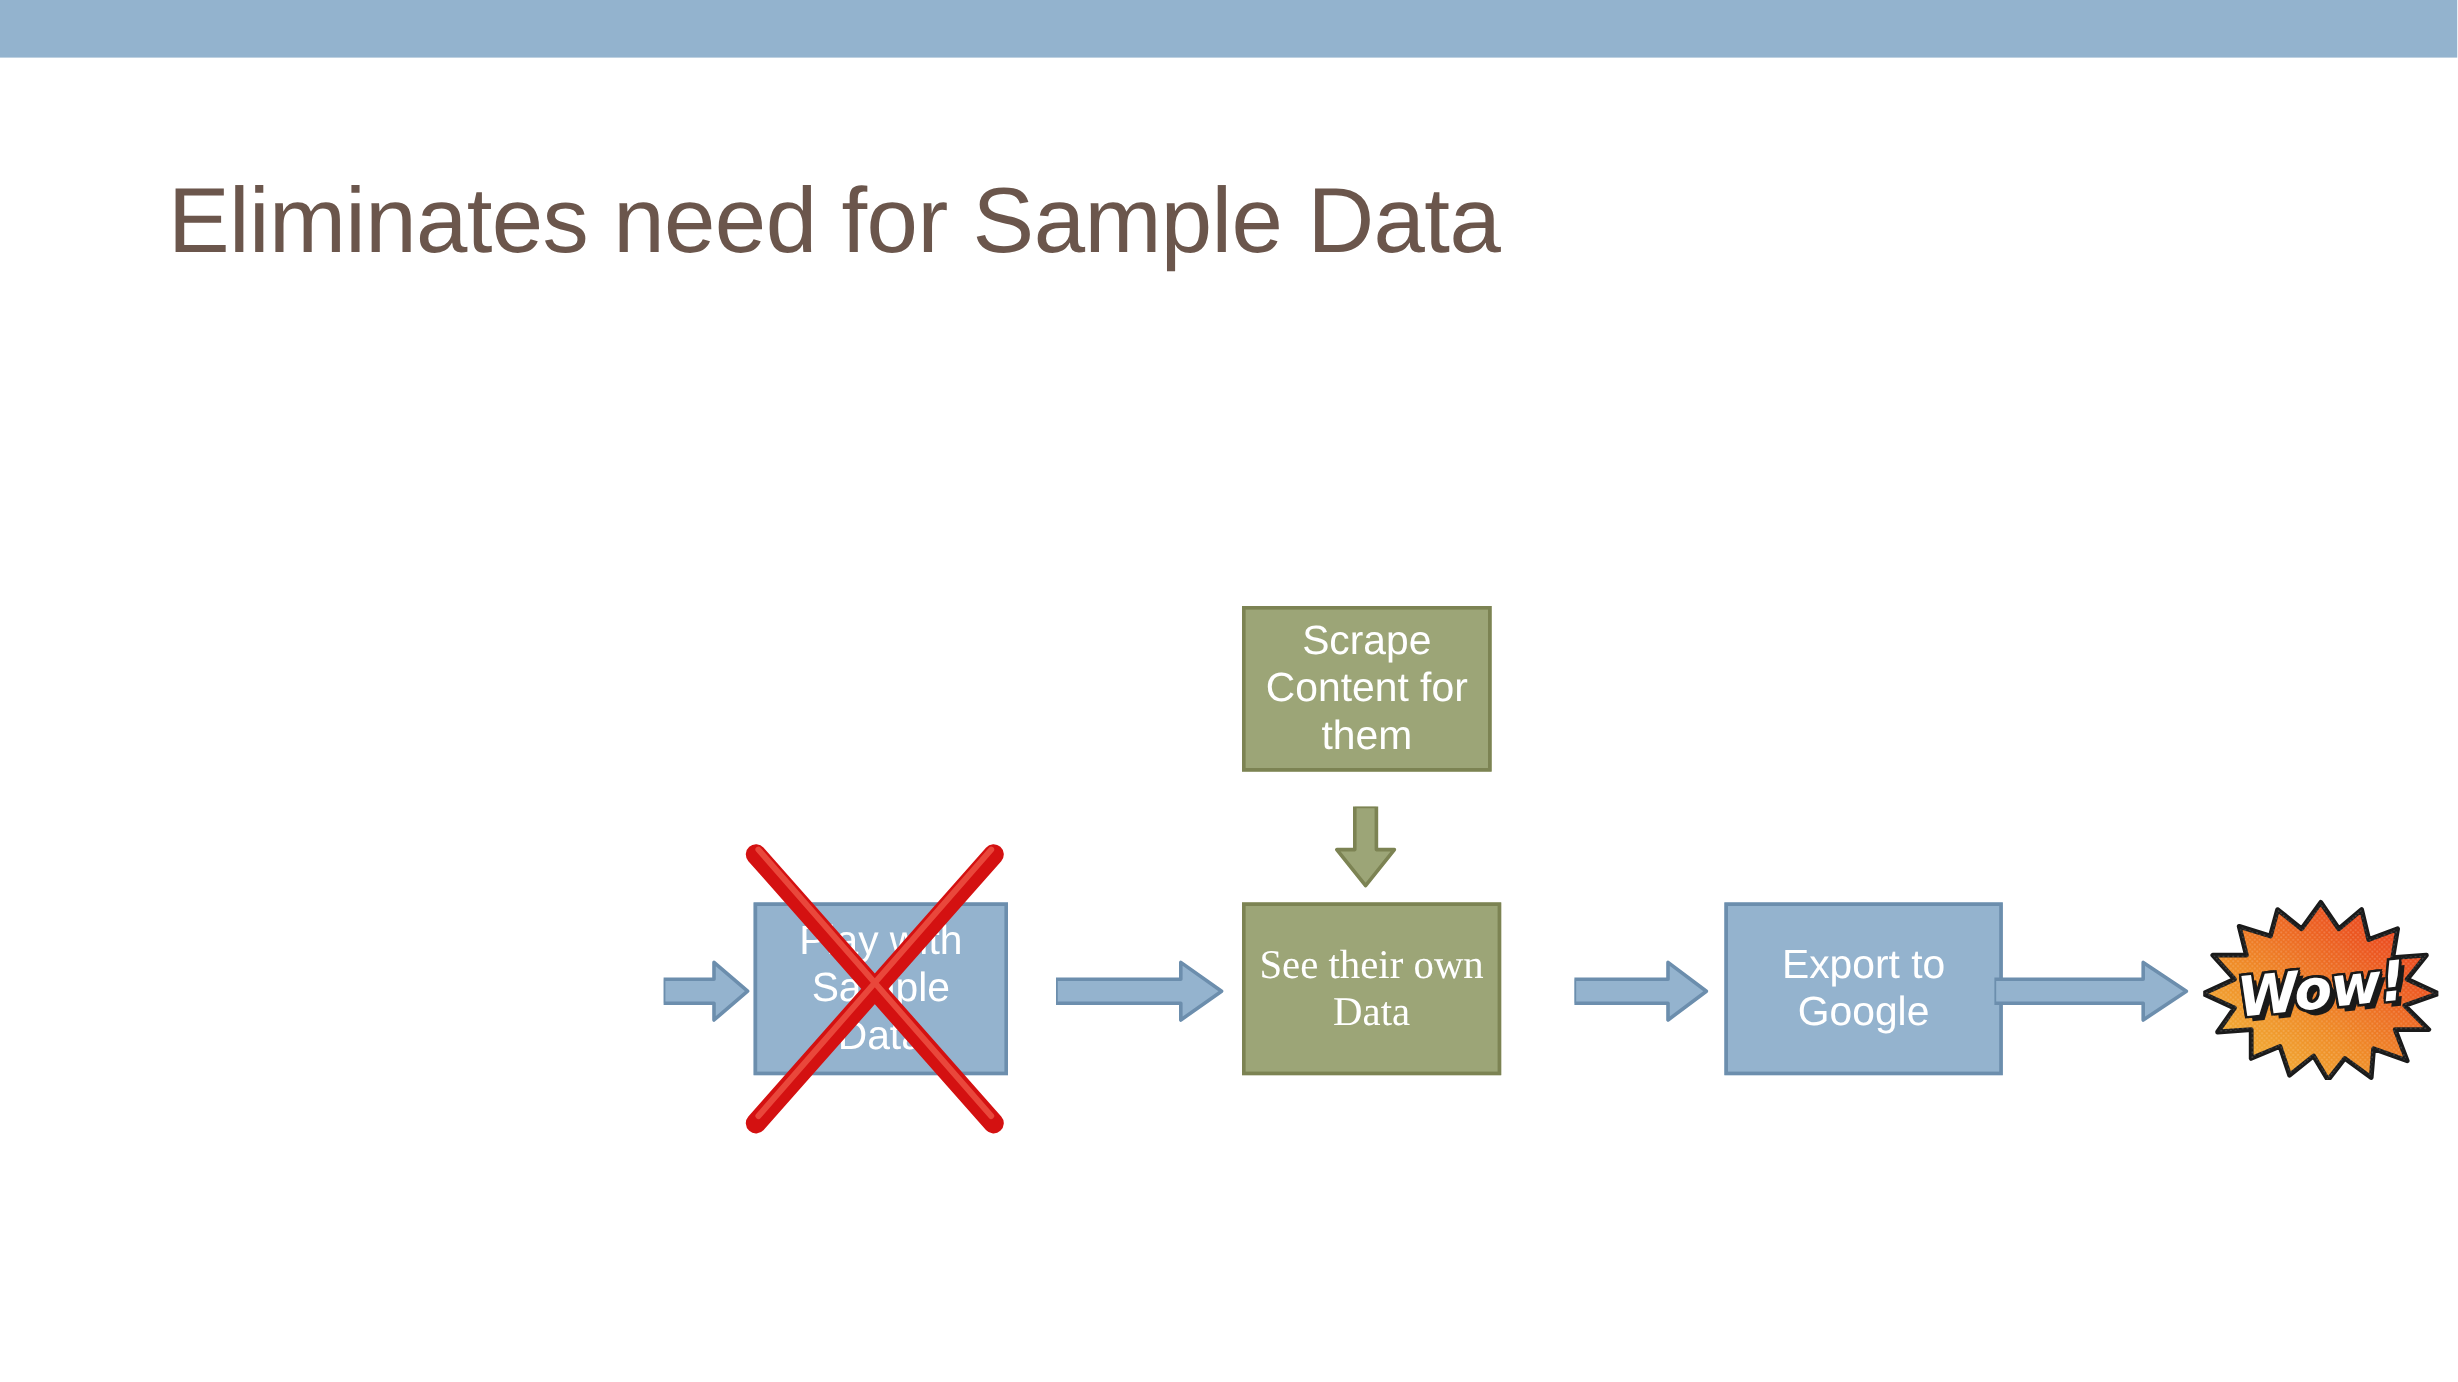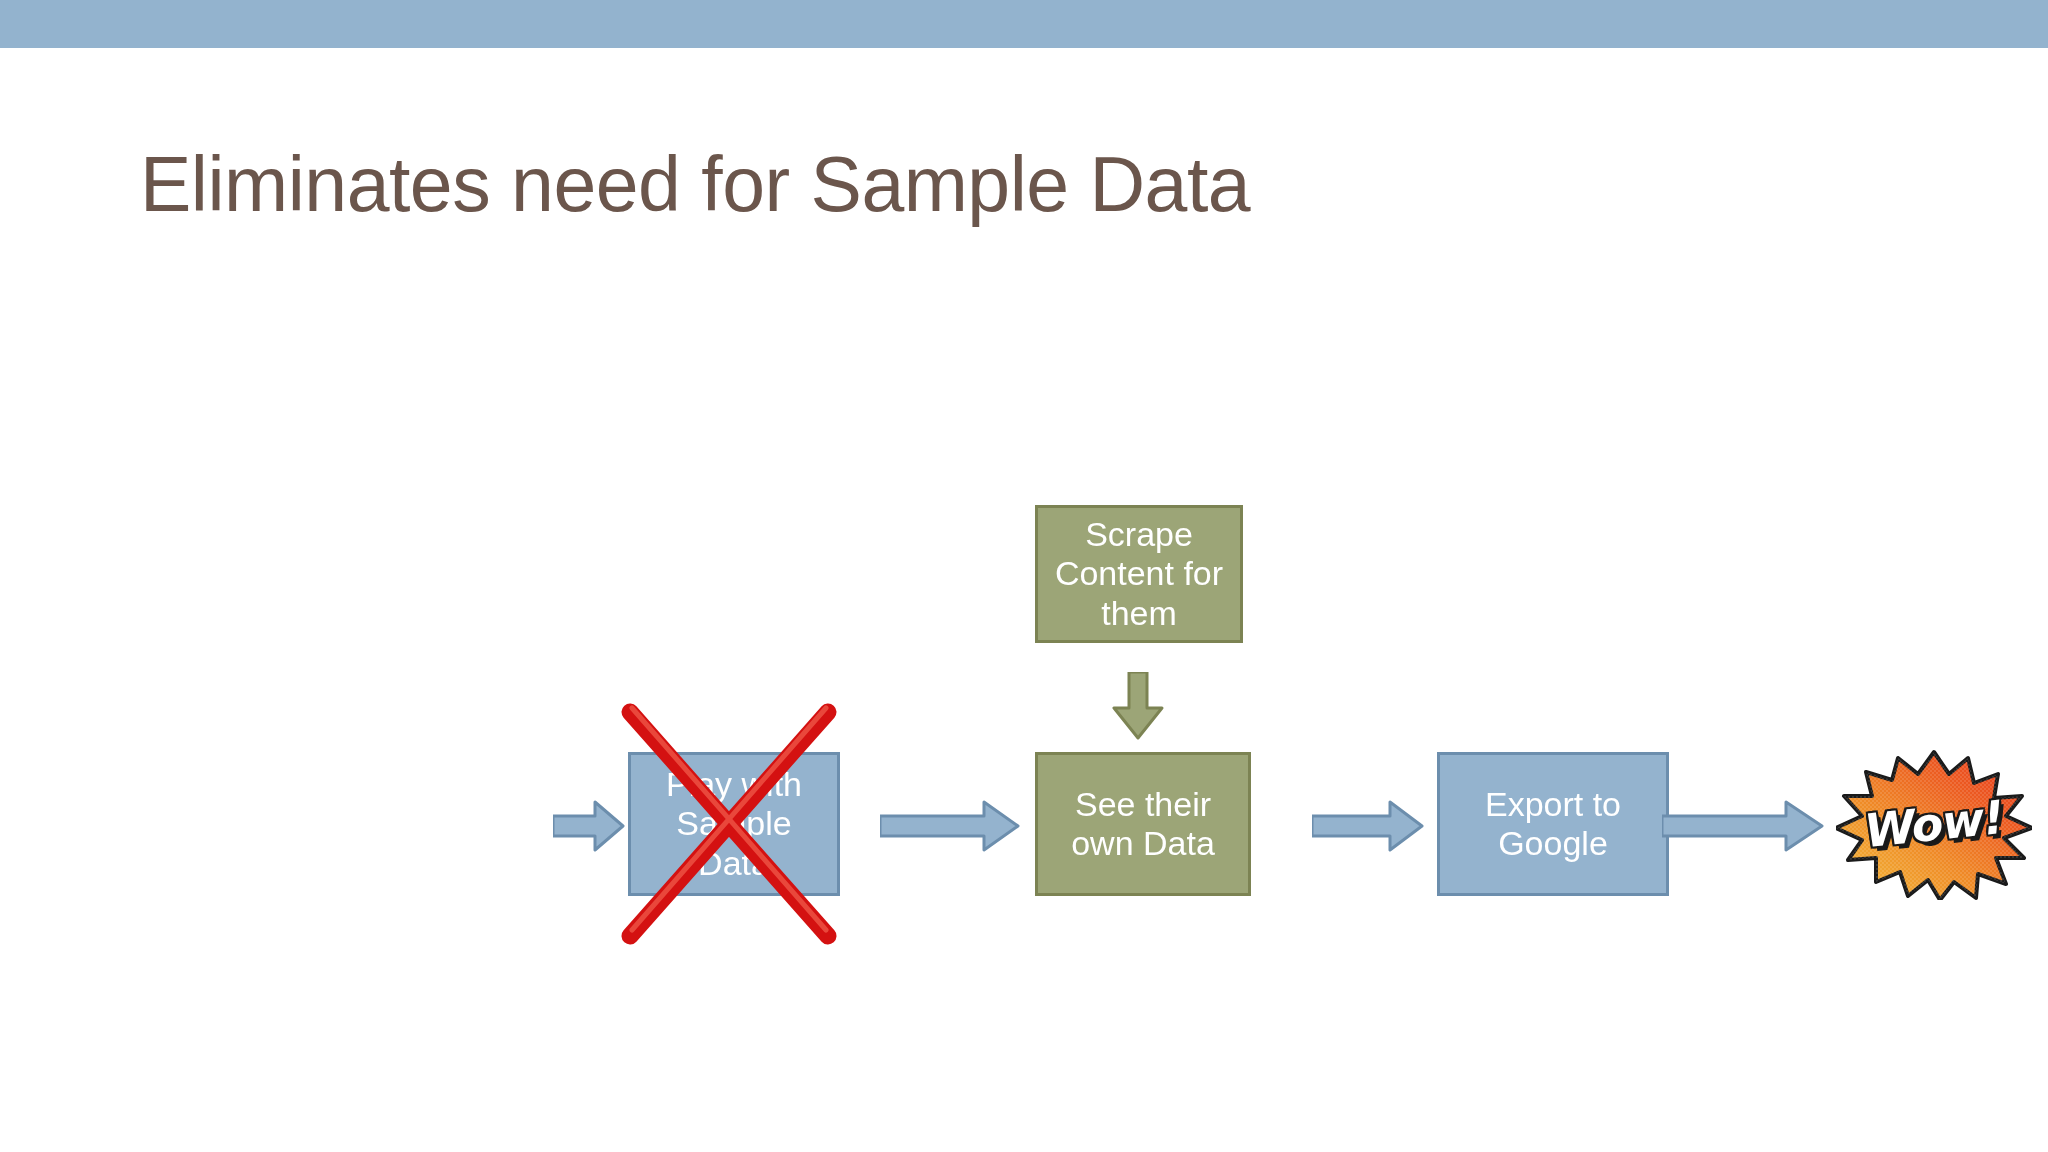--- a/index.html
+++ b/index.html
@@ -63,21 +63,21 @@
   .box-olive {
     background: #9ca577;
     border: 3px solid #7c8353;
   }
 
   
   #box-signup        { left: 328px; top: 752px; width: 212px; height: 144px; }
   #box-play-sample   { left: 628px; top: 752px; width: 212px; height: 144px; }
   #box-scrape        { left: 1035px; top: 505px; width: 208px; height: 138px;
                        align-items: center; }
-  #box-see-own-data  { left: 1035px; top: 752px; width: 216px; height: 144px; }
+  #box-see-own-data  { left: 1035px; top: 752px; width: 216px; height: 144px; font-family: Liberation Serif, serif; }
   #box-export-google { left: 1437px; top: 752px; width: 232px; height: 144px; }
 
   
   .arrow-h {
     position: absolute;
     top: 800px;
     height: 52px;
   }
   #arrow-1 { left: 553px;  width: 72px;  }
   #arrow-2 { left: 880px;  width: 140px; }

